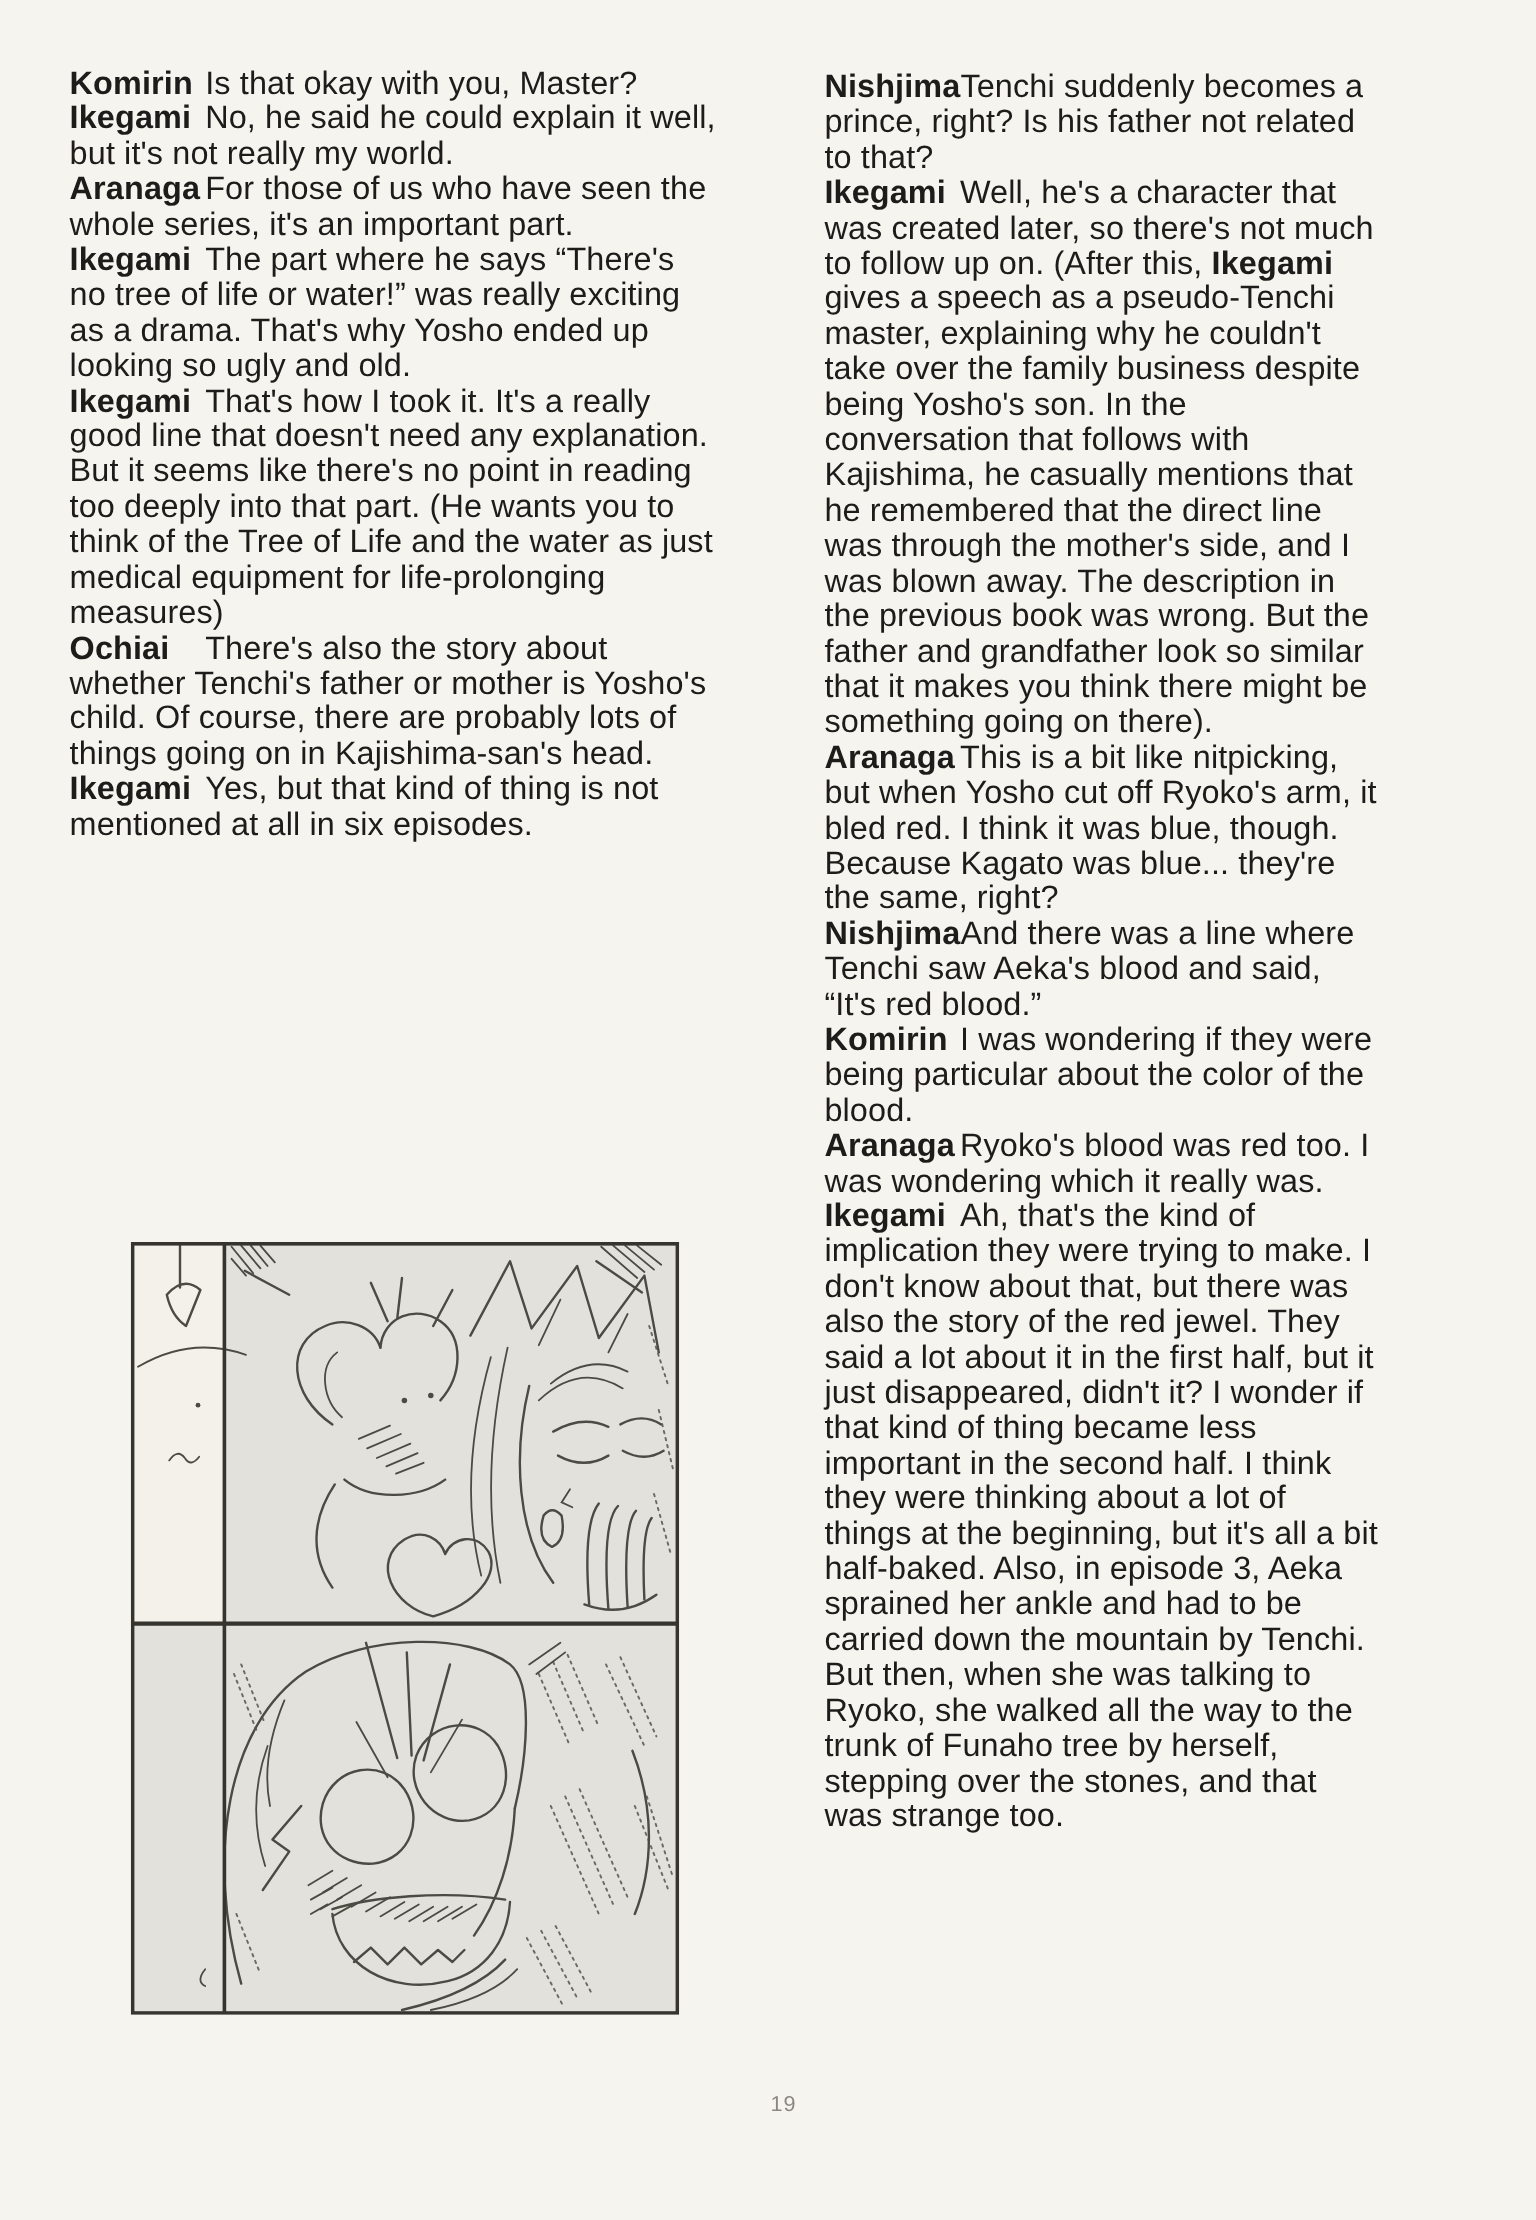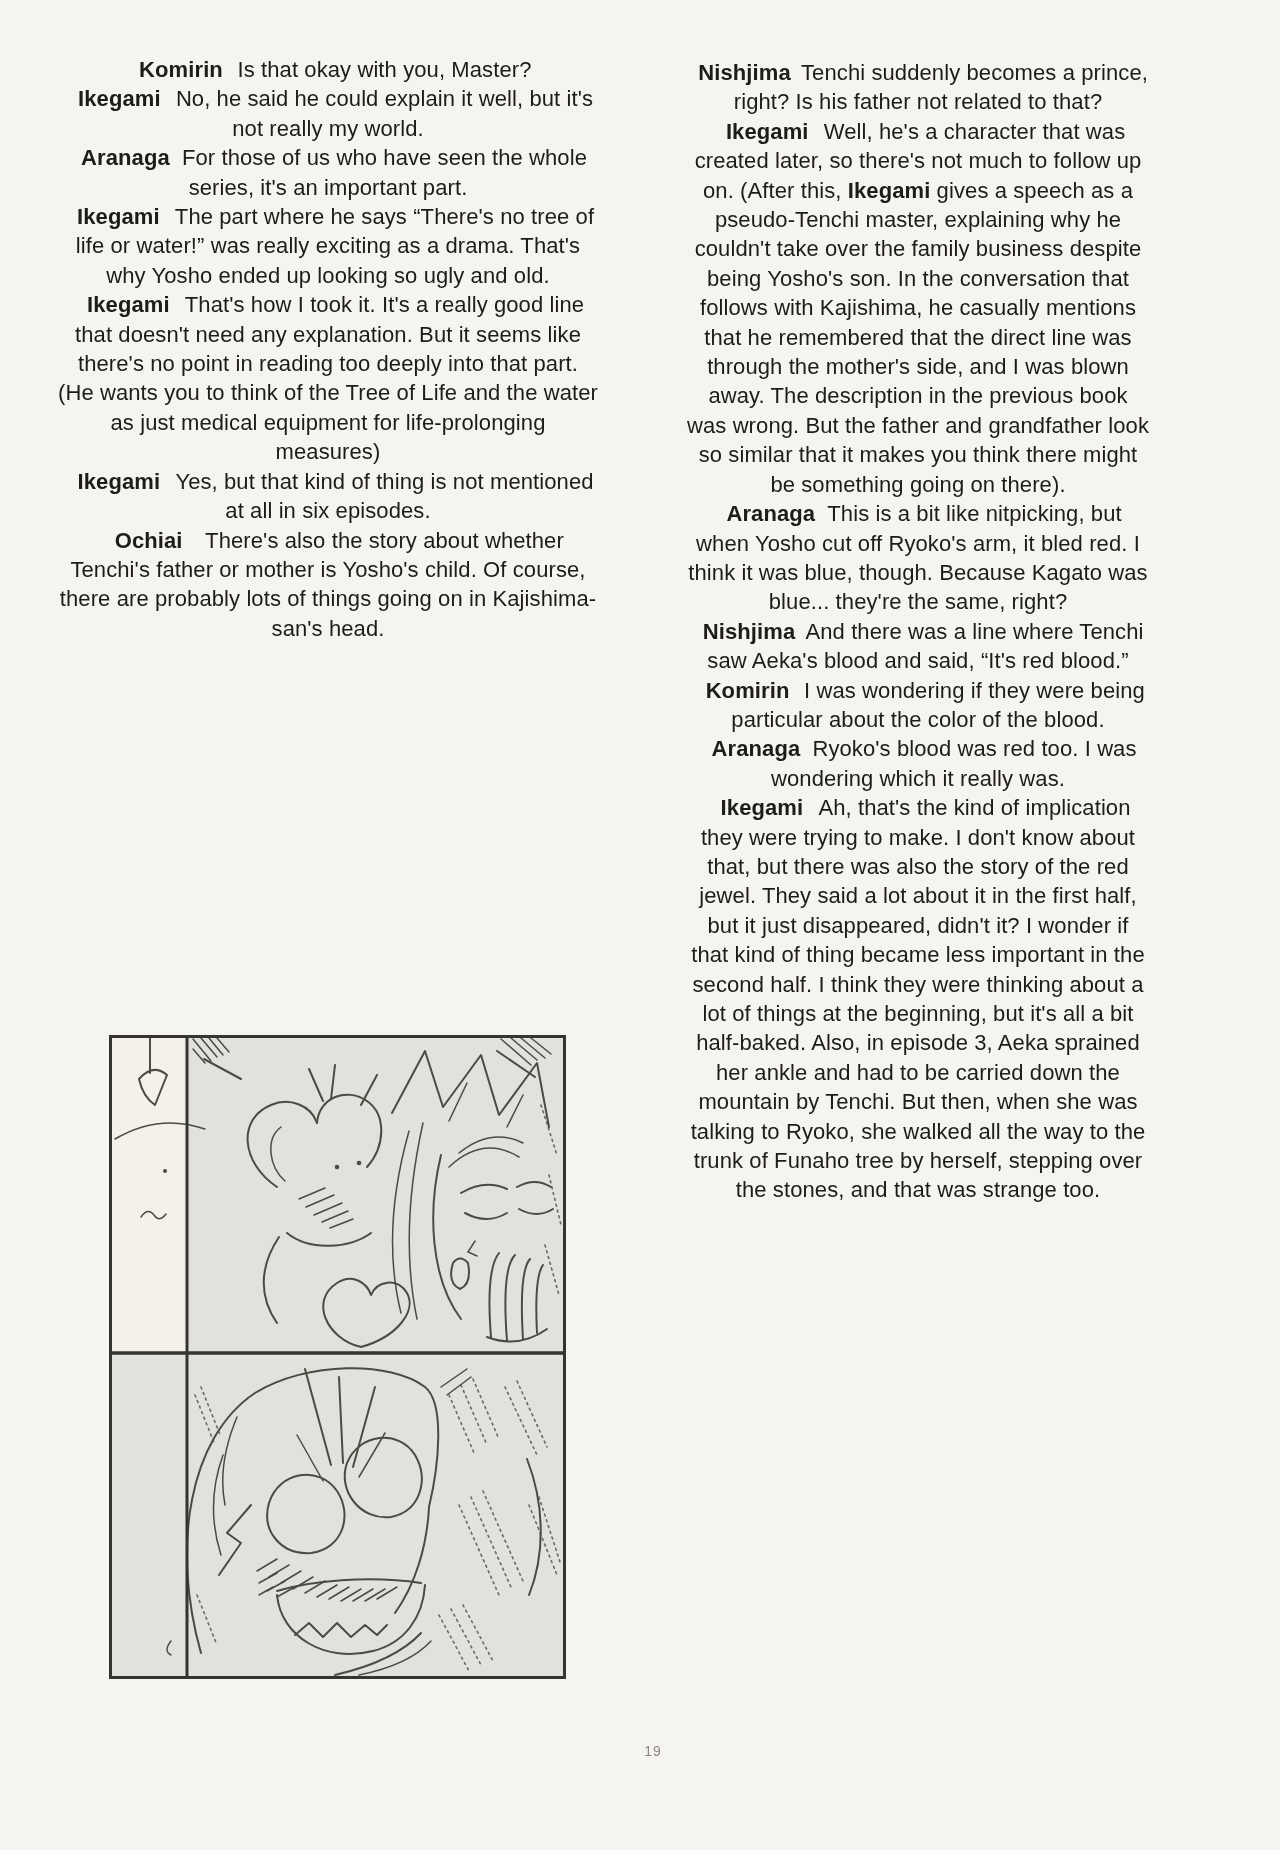--- a/index.html
+++ b/index.html
@@ -6,53 +6,52 @@
   body{
     width:1280px;height:1850px;
     position:relative;
     background:#f6f4ee;
     font-family:"Liberation Sans", sans-serif;
     color:#1d1c1a;
     overflow:hidden;
   }
   .col{
     position:absolute;
-    font-size:22px;
+    font-size:27px;
     line-height:29.4px;
     letter-spacing:.1px;
-    text-align:center;
   }
   #left-col{left:58px;top:55px;width:540px;}
   #right-col{left:687px;top:58px;width:462px;}
   .para{margin:0;}
   .spk{display:inline-block;min-width:113px;font-weight:bold;}
   b.inb{font-weight:bold;}
   #sketch-wrap{
     position:absolute;left:109px;top:1035px;width:457px;height:644px;
   }
   #page-num{
     position:absolute;left:625px;top:1743px;width:56px;
-    text-align:center;font-size:14px;color:#8a8880;letter-spacing:1px;
+    text-align:center;font-size:18px;color:#8a8880;letter-spacing:1px;
   }
   svg .ln{stroke:#4b4a43;stroke-width:2;fill:none;stroke-linecap:round;stroke-linejoin:round;}
   svg .ln2{stroke:#4b4a43;stroke-width:1.5;fill:none;stroke-linecap:round;}
   svg .spk1{stroke:#56544c;stroke-width:1.6;fill:none;stroke-linecap:round;stroke-dasharray:2 4;opacity:.85;}
   svg .bord{stroke:#35342e;fill:none;}
 </style>
 </head>
 <body>
 
 <div id="left-col" class="col">
   <p class="para"><b class="spk">Komirin</b><span>Is that okay with you, Master?</span></p>
   <p class="para"><b class="spk">Ikegami</b><span>No, he said he could explain it well, but it's not really my world.</span></p>
   <p class="para"><b class="spk">Aranaga</b><span>For those of us who have seen the whole series, it's an important part.</span></p>
   <p class="para"><b class="spk">Ikegami</b><span>The part where he says “There's no tree of life or water!” was really exciting as a drama. That's why Yosho ended up looking so ugly and old.</span></p>
   <p class="para"><b class="spk">Ikegami</b><span>That's how I took it. It's a really good line that doesn't need any explanation. But it seems like there's no point in reading too deeply into that part. (He wants you to think of the Tree of Life and the water as just medical equipment for life-prolonging measures)</span></p>
+  <p class="para"><b class="spk">Ochiai</b><span>There's also the story about whether Tenchi's father or mother is Yosho's child. Of course, there are probably lots of things going on in Kajishima-san's head.</span></p>
   <p class="para"><b class="spk">Ikegami</b><span>Yes, but that kind of thing is not mentioned at all in six episodes.</span></p>
-  <p class="para"><b class="spk">Ochiai</b><span>There's also the story about whether Tenchi's father or mother is Yosho's child. Of course, there are probably lots of things going on in Kajishima-san's head.</span></p>
 </div>
 
 <div id="right-col" class="col">
   <p class="para"><b class="spk">Nishjima</b><span>Tenchi suddenly becomes a prince, right? Is his father not related to that?</span></p>
   <p class="para"><b class="spk">Ikegami</b><span>Well, he's a character that was created later, so there's not much to follow up on. (After this, </span><b class="inb">Ikegami</b><span> gives a speech as a pseudo-Tenchi master, explaining why he couldn't take over the family business despite being Yosho's son. In the conversation that follows with Kajishima, he casually mentions that he remembered that the direct line was through the mother's side, and I was blown away. The description in the previous book was wrong. But the father and grandfather look so similar that it makes you think there might be something going on there).</span></p>
   <p class="para"><b class="spk">Aranaga</b><span>This is a bit like nitpicking, but when Yosho cut off Ryoko's arm, it bled red. I think it was blue, though. Because Kagato was blue... they're the same, right?</span></p>
   <p class="para"><b class="spk">Nishjima</b><span>And there was a line where Tenchi saw Aeka's blood and said, “It's red blood.”</span></p>
   <p class="para"><b class="spk">Komirin</b><span>I was wondering if they were being particular about the color of the blood.</span></p>
   <p class="para"><b class="spk">Aranaga</b><span>Ryoko's blood was red too. I was wondering which it really was.</span></p>
   <p class="para"><b class="spk">Ikegami</b><span>Ah, that's the kind of implication they were trying to make. I don't know about that, but there was also the story of the red jewel. They said a lot about it in the first half, but it just disappeared, didn't it? I wonder if that kind of thing became less important in the second half. I think they were thinking about a lot of things at the beginning, but it's all a bit half-baked. Also, in episode 3, Aeka sprained her ankle and had to be carried down the mountain by Tenchi. But then, when she was talking to Ryoko, she walked all the way to the trunk of Funaho tree by herself, stepping over the stones, and that was strange too.</span></p>

